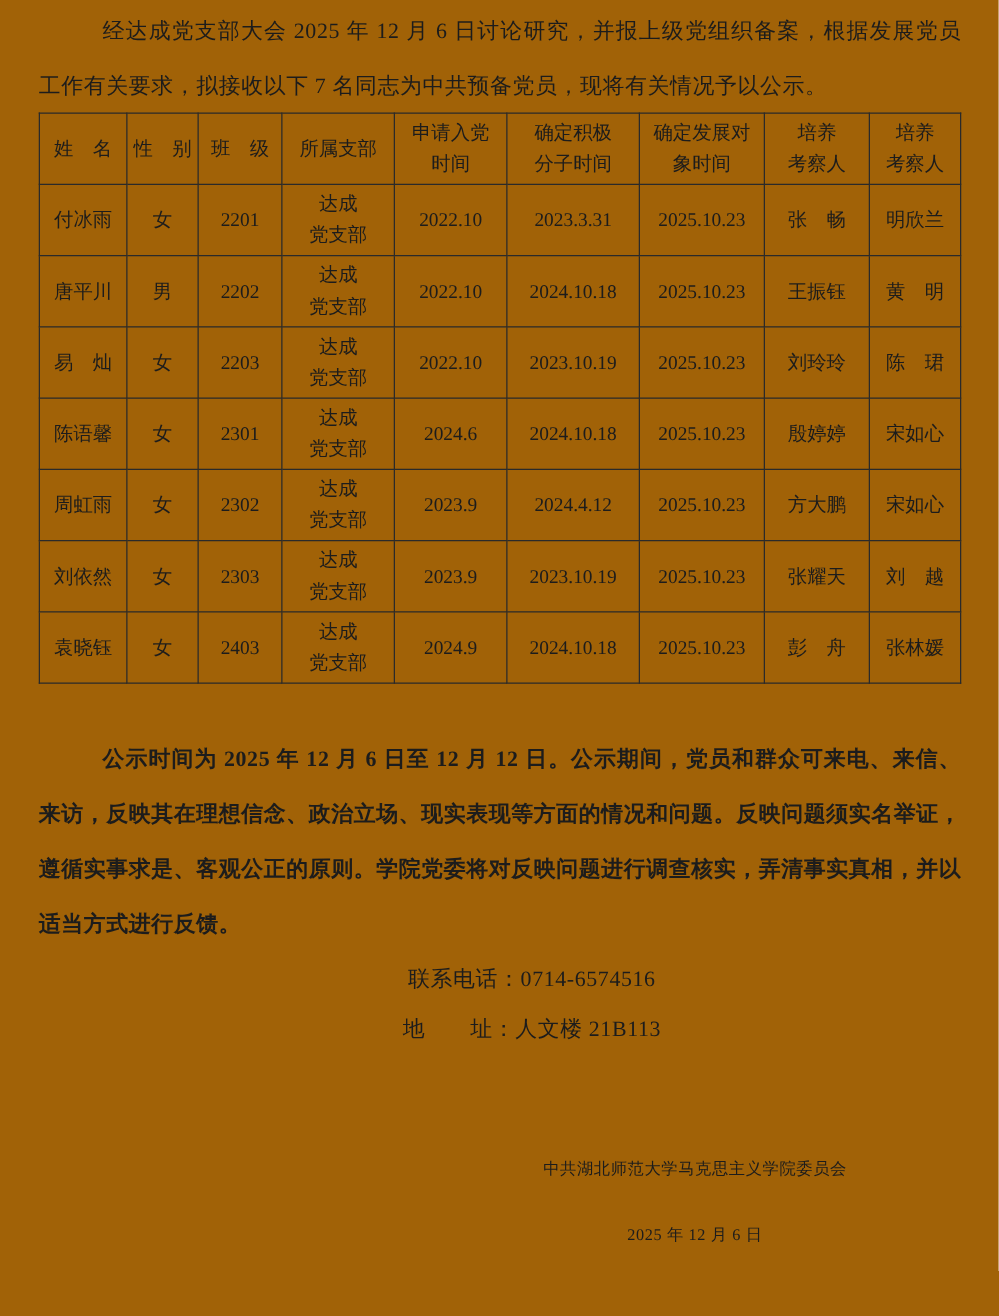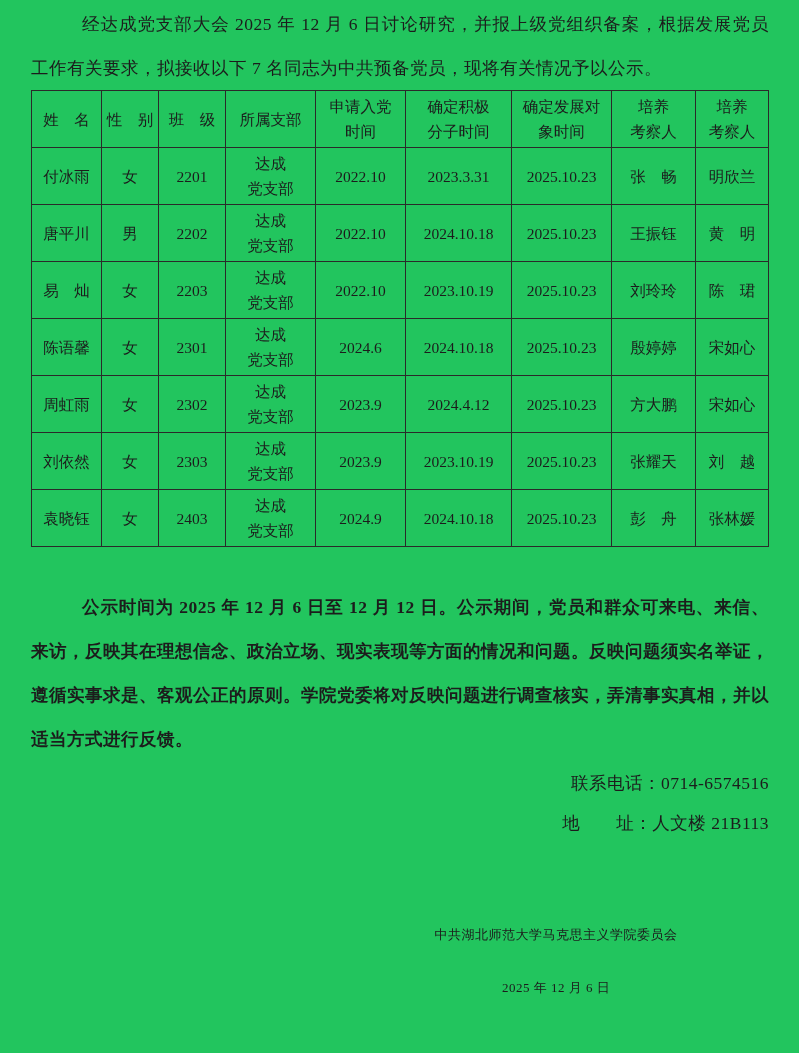--- a/index.html
+++ b/index.html
@@ -6,21 +6,21 @@
     margin: 0;
     padding: 0;
     background: #ffffff;
   }
   .page {
     position: relative;
     width: 799px;
     height: 1053px;
     box-sizing: border-box;
     padding: 2px 30px 0 31px;
-    background: #22c55e;
+    background: #a16207;
     color: #1c1c1c;
     font-family: "Liberation Serif", "DejaVu Serif", serif;
     overflow: hidden;
   }
   .para {
     margin: 0;
     font-size: 17.5px;
     line-height: 44px;
     text-align: justify;
     letter-spacing: 0.5px;
@@ -42,21 +42,21 @@
     font-weight: normal;
     text-align: center;
     vertical-align: middle;
     line-height: 25px;
     white-space: pre-line;
     overflow: hidden;
   }
   .notice { margin-top: 38px; font-weight: bold; }
   .contact {
     line-height: 40px;
-    text-align: right;
+    text-align: center;
   }
   .contact-first { margin-top: 2px; }
   .sign-block {
     margin-top: 70px;
     margin-left: 300px;
     width: 450px;
     text-align: center;
   }
   .sign-block p {
     margin: 0;

